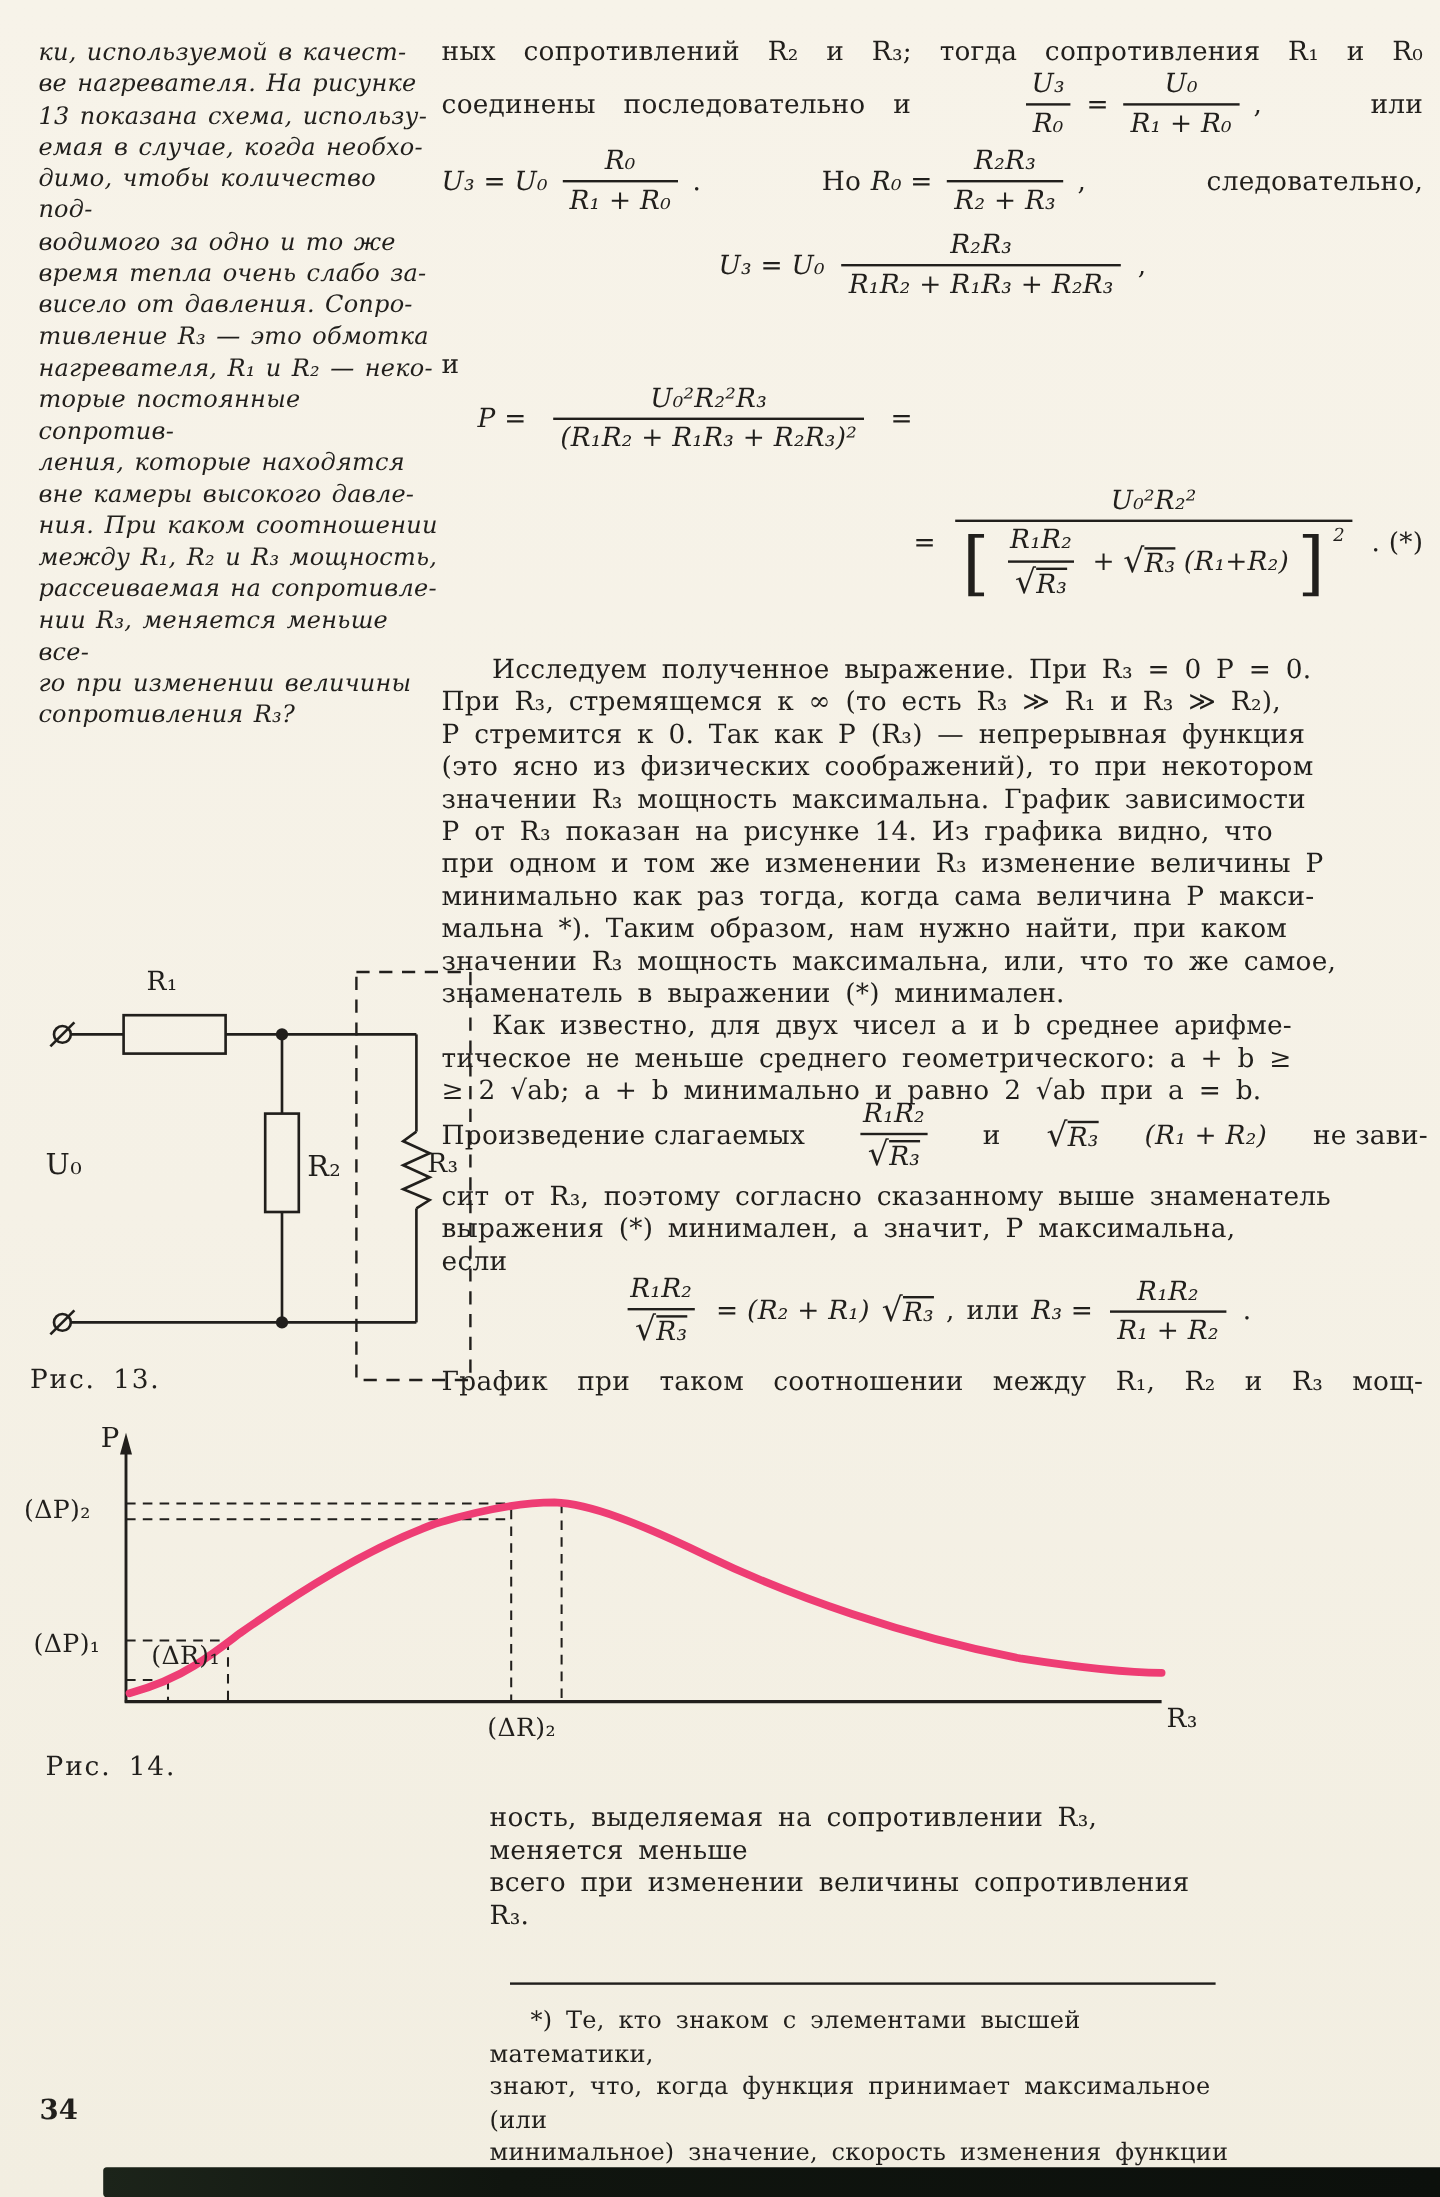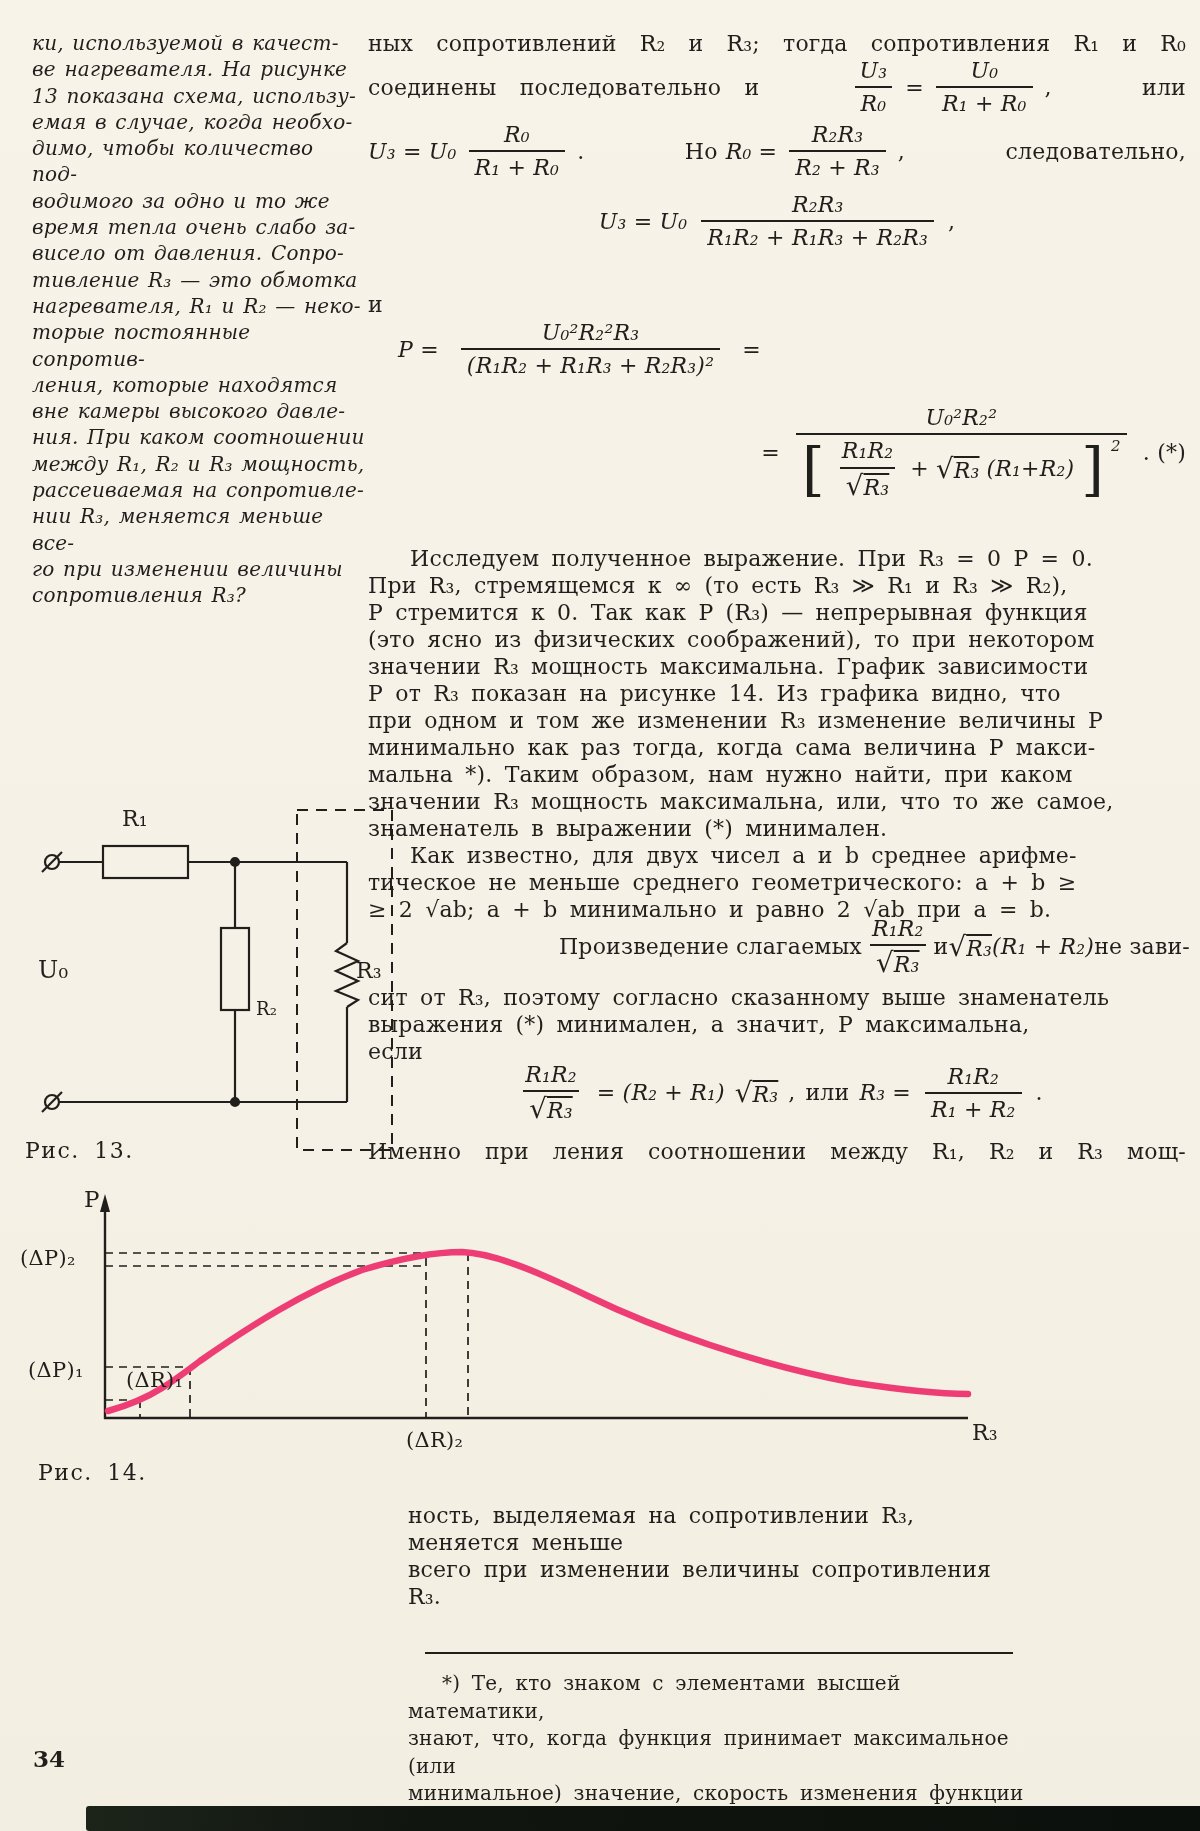--- a/index.html
+++ b/index.html
@@ -152,21 +152,21 @@
 при одном и том же изменении R₃ изменение величины P
 минимально как раз тогда, когда сама величина P макси-
 мальна *). Таким образом, нам нужно найти, при каком
 значении R₃ мощность максимальна, или, что то же самое,
 знаменатель в выражении (*) минимален.</div>
 
 <div class="tb" style="left:368px;top:842px;width:822px;text-indent:42px">Как известно, для двух чисел a и b среднее арифме-
 тическое не меньше среднего геометрического: a + b ≥
 ≥ 2 √ab; a + b минимально и равно 2 √ab при a = b.</div>
 
-<div class="frow" style="left:368px;top:916px;width:822px;justify-content:flex-end">
+<div class="frow" style="left:368px;top:916px;width:822px;justify-content:space-between">
   <span>Произведение слагаемых</span>
   <span class="fr">
     <span class="n">R₁R₂</span>
     <span class="d">
       <span class="rad">
         <span class="rs">√</span>
         <span class="ra">R₃</span>
       </span>
     </span>
   </span>
@@ -201,21 +201,21 @@
   <span>,</span>
   <span>или</span>
   <span class="math">R₃ =</span>
   <span class="fr">
     <span class="n">R₁R₂</span>
     <span class="d">R₁ + R₂</span>
   </span>
   <span>.</span>
 </div>
 
-<div class="tb just1" style="left:368px;top:1138px;width:818px;white-space:normal">Именно при ления соотношении между R₁, R₂ и R₃ мощ-</div>
+<div class="tb just1" style="left:368px;top:1138px;width:818px;white-space:normal">График при таком соотношении между R₁, R₂ и R₃ мощ-</div>
 
 <svg style="left:25px;top:795px" width="380" height="375" viewBox="25 795 380 375">
   <g stroke="#211f1c" stroke-width="2.2" fill="none">
     <circle cx="52" cy="862" r="7"></circle>
     <line x1="42" y1="872" x2="62" y2="852"></line>
     <line x1="59" y1="862" x2="103" y2="862"></line>
     <rect x="103" y="846" width="85" height="32"></rect>
     <line x1="188" y1="862" x2="347" y2="862"></line>
     <circle cx="235" cy="862" r="4" fill="#211f1c"></circle>
     <line x1="235" y1="862" x2="235" y2="928"></line>
@@ -225,21 +225,21 @@
     <circle cx="52" cy="1102" r="7"></circle>
     <line x1="42" y1="1112" x2="62" y2="1092"></line>
     <line x1="59" y1="1102" x2="347" y2="1102"></line>
     <line x1="347" y1="862" x2="347" y2="943"></line>
     <polyline points="347,943 336,951 358,961 336,971 358,981 336,991 358,1000 347,1007"></polyline>
     <line x1="347" y1="1007" x2="347" y2="1102"></line>
     <rect x="297" y="810" width="95" height="340" stroke-dasharray="11 8" stroke-width="2"></rect>
   </g>
 </svg>
 <div class="lbl" style="left:122px;top:806px;font-size:22px">R₁</div>
-<div class="lbl" style="left:256px;top:998px;font-size:18px">R₂</div>
+<div class="lbl" style="left:256px;top:958px;font-size:24px">R₂</div>
 <div class="lbl" style="left:356px;top:958px;font-size:22px">R₃</div>
 <div class="lbl" style="left:38px;top:956px;font-size:24px">U₀</div>
 <div class="cap" style="left:25px;top:1138px">Рис. 13.</div>
 
 <svg style="left:25px;top:1185px" width="985" height="290" viewBox="25 1185 985 290">
   <g stroke="#211f1c" fill="none">
     <line x1="105" y1="1204" x2="105" y2="1419" stroke-width="2.4"></line>
     <polygon points="105,1194 100,1212 110,1212" fill="#211f1c" stroke="none"></polygon>
     <line x1="104" y1="1418" x2="968" y2="1418" stroke-width="2.6"></line>
     <g stroke-width="1.7" stroke-dasharray="8 6">

